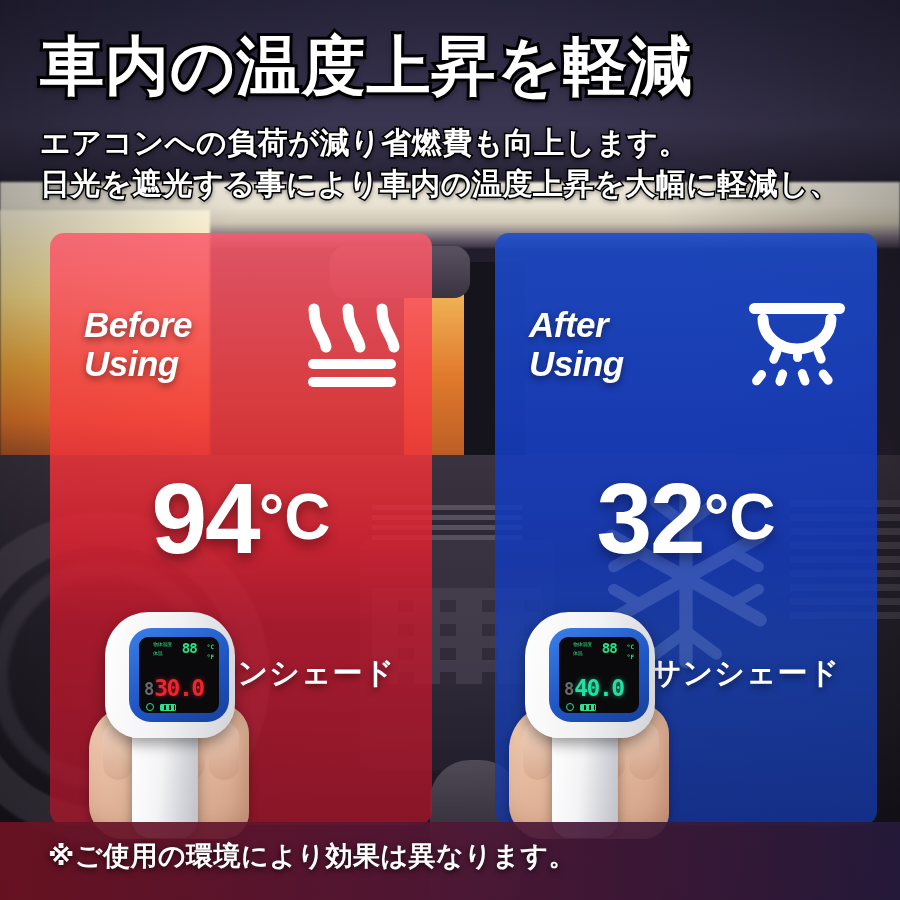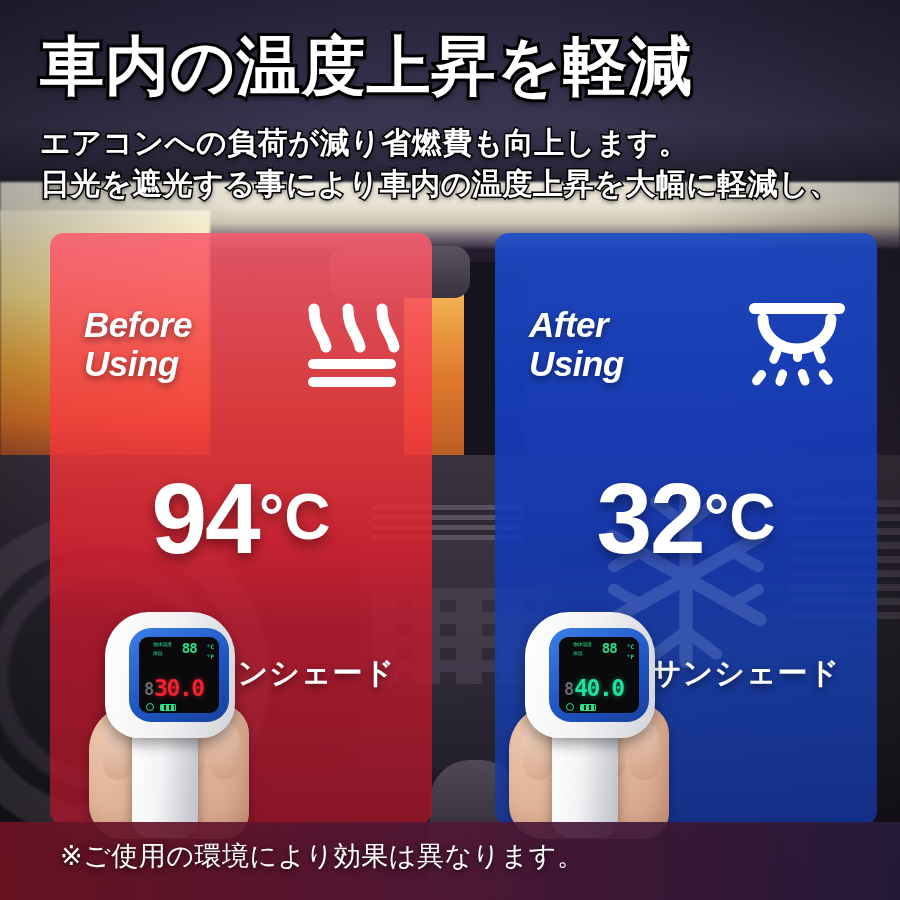--- a/index.html
+++ b/index.html
@@ -132,21 +132,21 @@
   .sc-8{font-size:17px;font-weight:700;color:#6a6a70;letter-spacing:-1px;margin-right:1px;}
   .sc-val{font-size:23px;font-weight:700;letter-spacing:-1.5px;line-height:.9;}
   .sc-val.hot{color:#f1232f;text-shadow:0 0 5px rgba(241,35,47,.6);}
   .sc-val.cool{color:#22e0a0;text-shadow:0 0 5px rgba(34,224,160,.6);}
   .sc-foot{position:absolute;left:7px;bottom:2px;display:flex;gap:6px;align-items:center;}
   .sc-ico{width:8px;height:8px;border-radius:50%;border:1px solid #2ce08a;}
   .sc-bat{width:16px;height:7px;border:1px solid #2ce08a;border-radius:1px;
     background:repeating-linear-gradient(90deg,#2ce08a 0 3px,transparent 3px 5px);}
 
   
-  .note{position:absolute;left:60px;top:838px;font-size:27px;font-weight:400;color:#fff;
+  .note{position:absolute;left:48px;top:838px;font-size:27px;font-weight:700;color:#fff;
     letter-spacing:.5px;z-index:40;text-shadow:0 2px 6px rgba(0,0,0,.8);}
   .note-bg{position:absolute;left:0;top:822px;width:900px;height:78px;z-index:30;
     background:linear-gradient(90deg,rgba(110,18,34,.92) 0%,rgba(88,22,52,.9) 42%,rgba(38,26,60,.92) 100%);}
 </style>
 </head>
 <body>
 
 <div id="stage">
 
   <div class="bg-base"></div>

